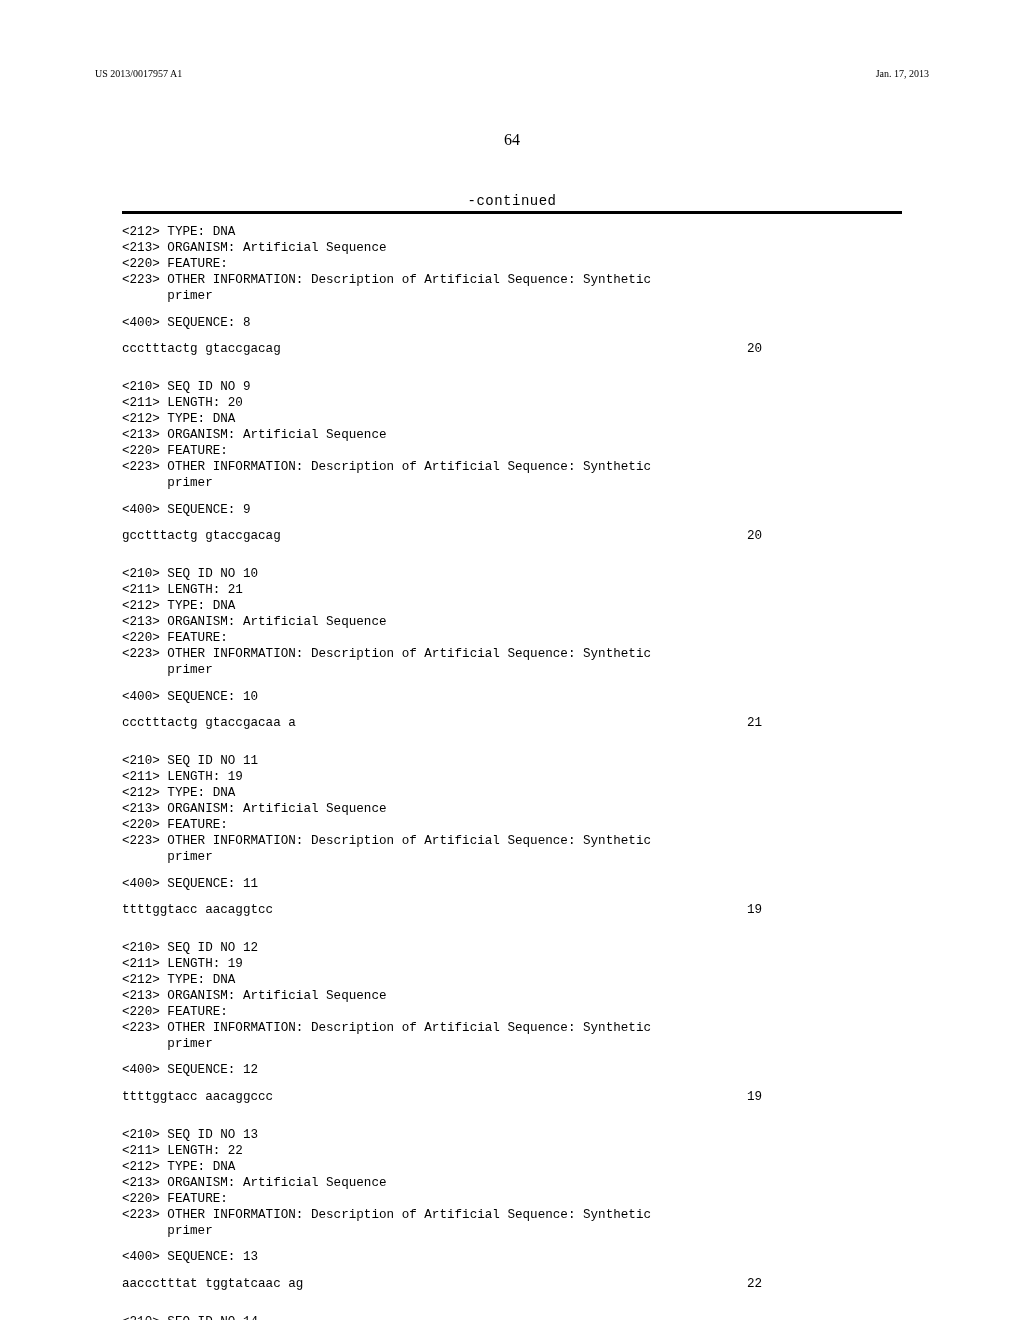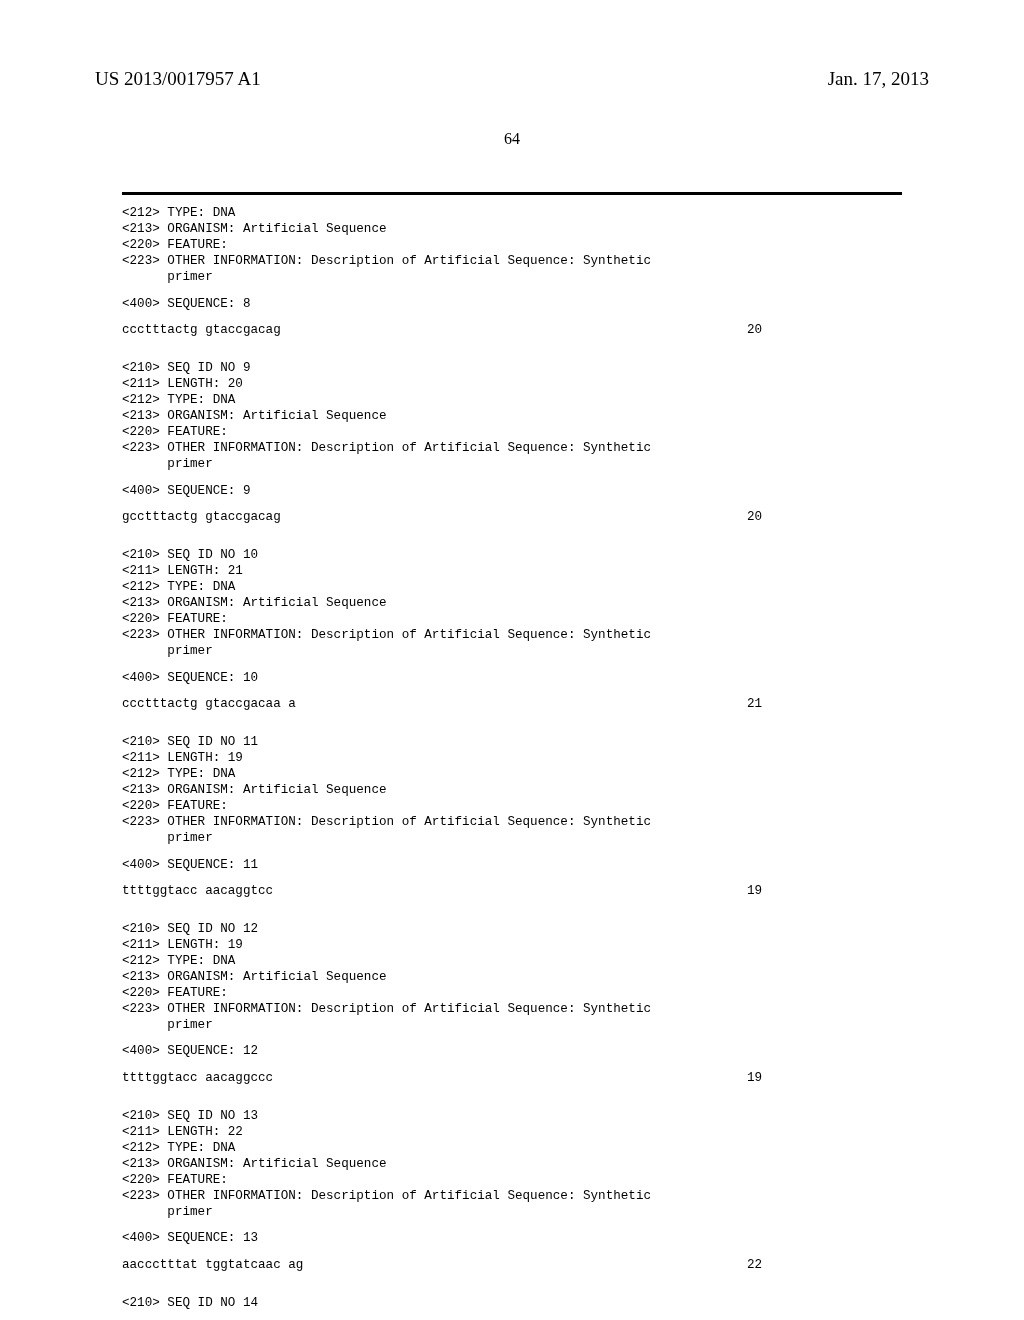--- a/index.html
+++ b/index.html
@@ -15,22 +15,22 @@
   }
   .page {
     width: 1024px;
     height: 1320px;
     box-sizing: border-box;
     padding: 68px 95px 40px 95px;
   }
   .header-row {
     display: flex;
     justify-content: space-between;
-    font-size: 19px;
-    margin-bottom: 40px;
+    font-size: 10px;
+    margin-bottom: 52px;
   }
   .header-left { text-align: left; }
   .header-right { text-align: center; }
   .page-number {
     text-align: center;
     font-size: 16px;
     margin-bottom: 44px;
   }
   .continued {
     text-align: center;
@@ -71,17 +71,18 @@
 
 <div class="page">
 
   <div class="header-row">
     <div class="header-left">US 2013/0017957 A1</div>
     <div class="header-right">Jan. 17, 2013</div>
   </div>
 
   <div class="page-number">64</div>
 
+  <div class="continued">-continued</div>
   <div class="rule"></div>
 
   <div class="listing-wrap" id="listing"><div>&lt;212&gt; TYPE: DNA</div><div>&lt;213&gt; ORGANISM: Artificial Sequence</div><div>&lt;220&gt; FEATURE:</div><div>&lt;223&gt; OTHER INFORMATION: Description of Artificial Sequence: Synthetic</div><div>      primer</div><div class="small-gap"></div><div>&lt;400&gt; SEQUENCE: 8</div><div class="small-gap"></div><div class="seq-row"><div class="seq-left">ccctttactg gtaccgacag</div><div class="seq-num">20</div></div><div class="block-gap"></div><div>&lt;210&gt; SEQ ID NO 9</div><div>&lt;211&gt; LENGTH: 20</div><div>&lt;212&gt; TYPE: DNA</div><div>&lt;213&gt; ORGANISM: Artificial Sequence</div><div>&lt;220&gt; FEATURE:</div><div>&lt;223&gt; OTHER INFORMATION: Description of Artificial Sequence: Synthetic</div><div>      primer</div><div class="small-gap"></div><div>&lt;400&gt; SEQUENCE: 9</div><div class="small-gap"></div><div class="seq-row"><div class="seq-left">gcctttactg gtaccgacag</div><div class="seq-num">20</div></div><div class="block-gap"></div><div>&lt;210&gt; SEQ ID NO 10</div><div>&lt;211&gt; LENGTH: 21</div><div>&lt;212&gt; TYPE: DNA</div><div>&lt;213&gt; ORGANISM: Artificial Sequence</div><div>&lt;220&gt; FEATURE:</div><div>&lt;223&gt; OTHER INFORMATION: Description of Artificial Sequence: Synthetic</div><div>      primer</div><div class="small-gap"></div><div>&lt;400&gt; SEQUENCE: 10</div><div class="small-gap"></div><div class="seq-row"><div class="seq-left">ccctttactg gtaccgacaa a</div><div class="seq-num">21</div></div><div class="block-gap"></div><div>&lt;210&gt; SEQ ID NO 11</div><div>&lt;211&gt; LENGTH: 19</div><div>&lt;212&gt; TYPE: DNA</div><div>&lt;213&gt; ORGANISM: Artificial Sequence</div><div>&lt;220&gt; FEATURE:</div><div>&lt;223&gt; OTHER INFORMATION: Description of Artificial Sequence: Synthetic</div><div>      primer</div><div class="small-gap"></div><div>&lt;400&gt; SEQUENCE: 11</div><div class="small-gap"></div><div class="seq-row"><div class="seq-left">ttttggtacc aacaggtcc</div><div class="seq-num">19</div></div><div class="block-gap"></div><div>&lt;210&gt; SEQ ID NO 12</div><div>&lt;211&gt; LENGTH: 19</div><div>&lt;212&gt; TYPE: DNA</div><div>&lt;213&gt; ORGANISM: Artificial Sequence</div><div>&lt;220&gt; FEATURE:</div><div>&lt;223&gt; OTHER INFORMATION: Description of Artificial Sequence: Synthetic</div><div>      primer</div><div class="small-gap"></div><div>&lt;400&gt; SEQUENCE: 12</div><div class="small-gap"></div><div class="seq-row"><div class="seq-left">ttttggtacc aacaggccc</div><div class="seq-num">19</div></div><div class="block-gap"></div><div>&lt;210&gt; SEQ ID NO 13</div><div>&lt;211&gt; LENGTH: 22</div><div>&lt;212&gt; TYPE: DNA</div><div>&lt;213&gt; ORGANISM: Artificial Sequence</div><div>&lt;220&gt; FEATURE:</div><div>&lt;223&gt; OTHER INFORMATION: Description of Artificial Sequence: Synthetic</div><div>      primer</div><div class="small-gap"></div><div>&lt;400&gt; SEQUENCE: 13</div><div class="small-gap"></div><div class="seq-row"><div class="seq-left">aaccctttat tggtatcaac ag</div><div class="seq-num">22</div></div><div class="block-gap"></div><div>&lt;210&gt; SEQ ID NO 14</div></div>
 
 </div>
 
 </body></html>

